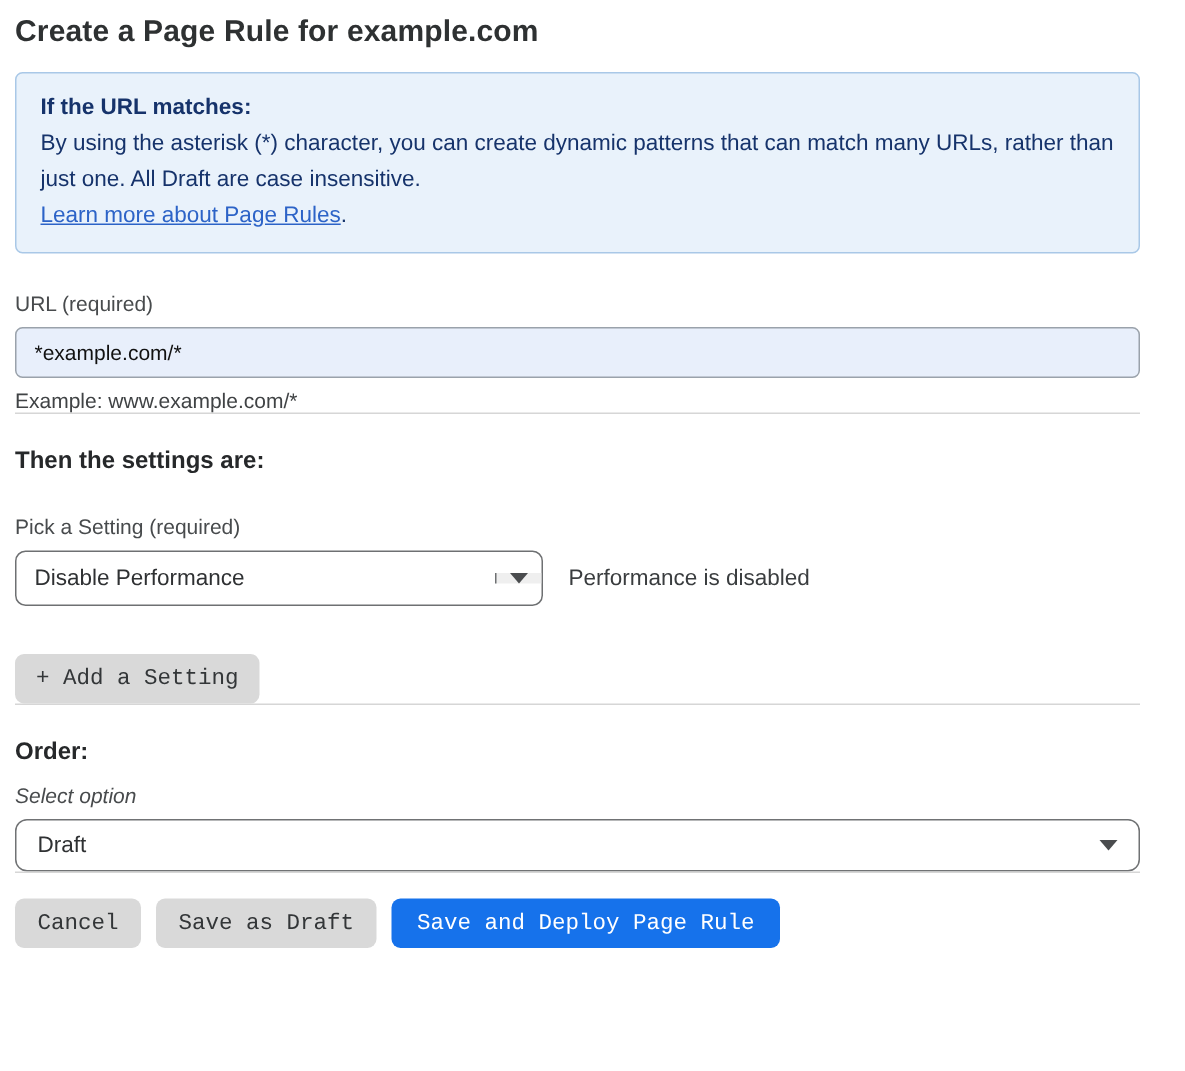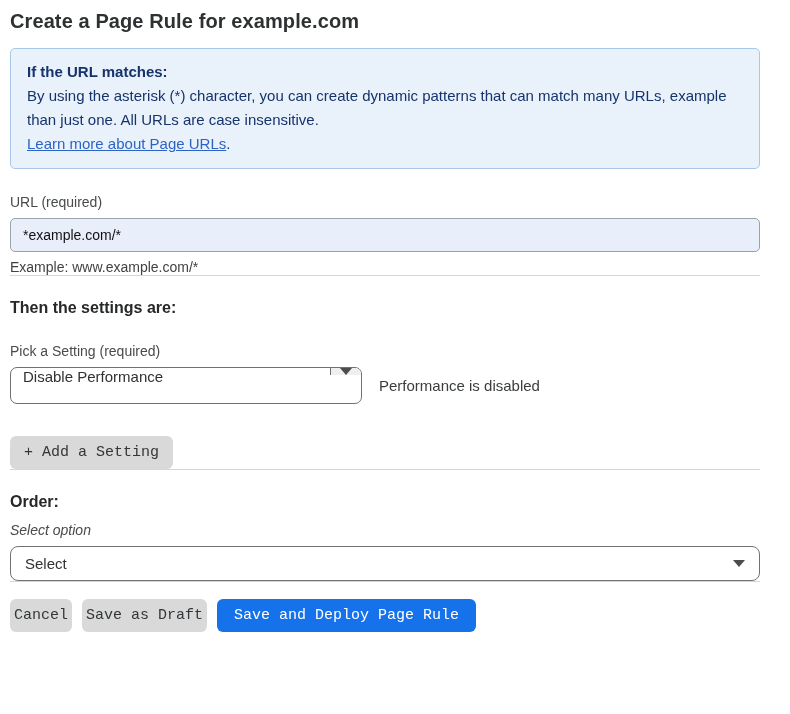--- a/index.html
+++ b/index.html
@@ -81,21 +81,21 @@
   }
   .settings-heading { margin-top: 23px; }
   .setting-label { margin-top: 26px; }
   .setting-row {
     display: flex;
     align-items: center;
     margin-top: 6px;
   }
   .fake-select {
     display: flex;
-    align-items: flex-start;
+    align-items: center;
     width: 352px;
     height: 37px;
     background: #ffffff;
     border: 1px solid #6e7072;
     border-radius: 7px;
     overflow: hidden;
     cursor: pointer;
   }
   .fake-select .select-value {
     flex: 1;
@@ -129,21 +129,21 @@
     border: none;
     border-radius: 6px;
     font-size: 15px;
     font-family: Liberation Mono, monospace;
     cursor: pointer;
     line-height: 1;
   }
   .btn-gray {
     background: #d9d9d9;
     color: #333638;
-    padding: 9px 4px;
+    padding: 9px 15px;
   }
   .add-setting-btn {
     margin-top: 32px;
     padding: 9px 14px;
   }
   .hr-2 { margin-top: 16px; }
   .order-heading { margin-top: 23px; }
   .order-label { margin-top: 11px; font-style: italic; }
   .order-select {
     margin-top: 6px;
@@ -185,22 +185,22 @@
 </head>
 <body>
 
 <div class="page">
   <div class="content">
 
     <h1 class="page-title">Create a Page Rule for example.com</h1>
 
     <div class="info-box">
       <div class="info-heading">If the URL matches:</div>
-      <div class="info-body">By using the asterisk (*) character, you can create dynamic patterns that can match many URLs, example than just one. All URLs are case insensitive.</div>
-      <div class="info-link-line"><a class="info-link">Learn more about Page URLs</a><span>.</span></div>
+      <div class="info-body">By using the asterisk (*) character, you can create dynamic patterns that can match many URLs, rather than just one. All Draft are case insensitive.</div>
+      <div class="info-link-line"><a class="info-link">Learn more about Page Rules</a><span>.</span></div>
     </div>
 
     <div class="field-label">URL (required)</div>
     <input class="url-input" type="text" value="*example.com/*" style="">
     <div class="example-text">Example: www.example.com/*</div>
 
     <hr class="divider hr-1">
 
     <div class="section-heading settings-heading">Then the settings are:</div>
 
@@ -218,21 +218,21 @@
 
     <button class="btn btn-gray add-setting-btn">+ Add a Setting</button>
 
     <hr class="divider hr-2">
 
     <div class="section-heading order-heading">Order:</div>
 
     <div class="field-label order-label">Select option</div>
 
     <div class="order-select">
-      <span class="select-value">Select</span>
+      <span class="select-value">Draft</span>
       <span class="caret-down"></span>
     </div>
 
 
     <hr class="divider hr-3">
 
     <div class="button-row">
       <button class="btn btn-gray">Cancel</button>
       <button class="btn btn-gray">Save as Draft</button>
       <button class="btn btn-blue">Save and Deploy Page Rule</button>

